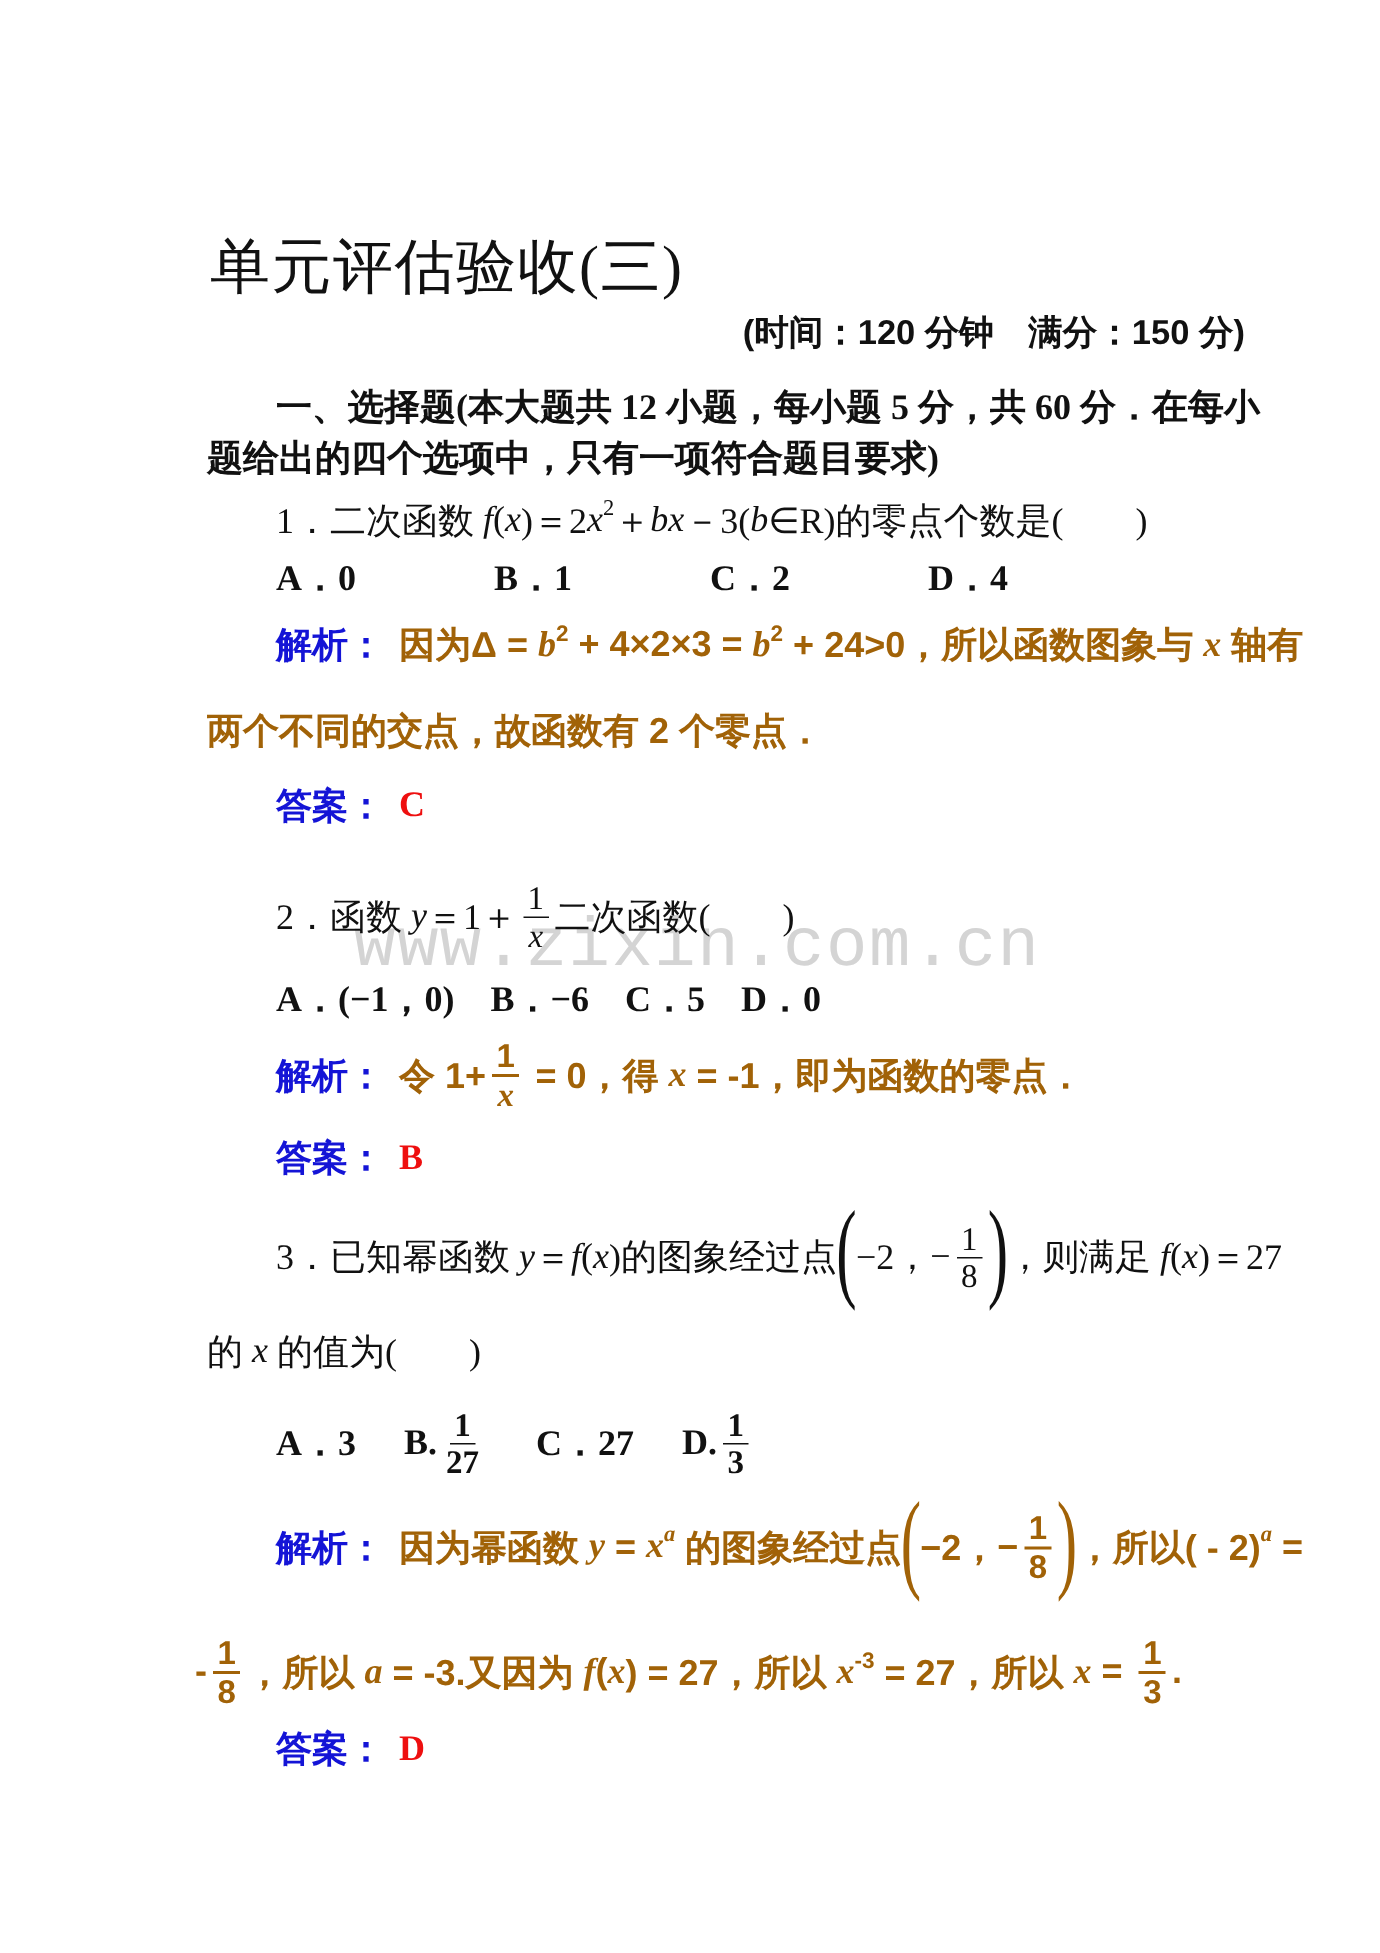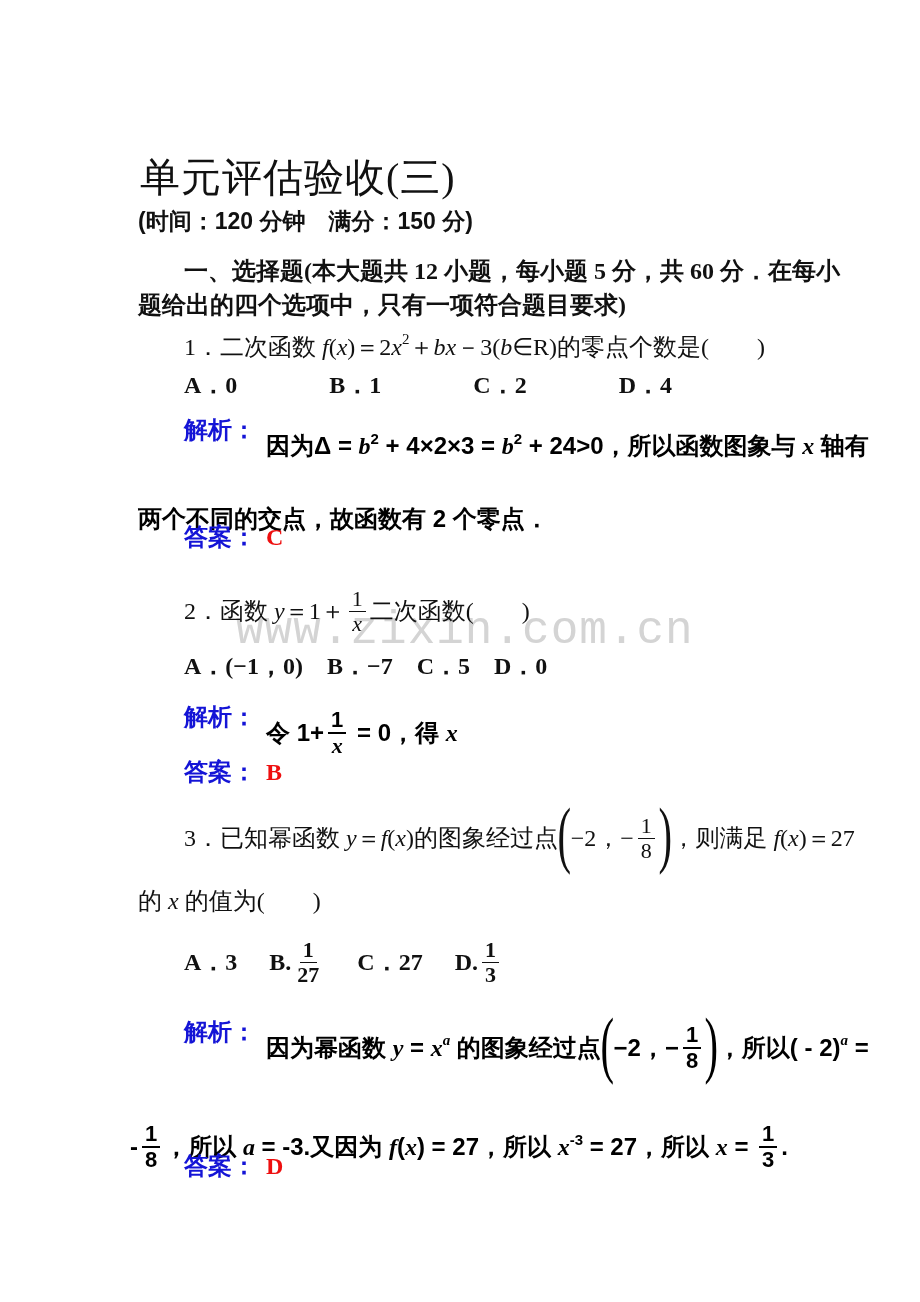--- a/index.html
+++ b/index.html
@@ -27,27 +27,27 @@
   .sup{font-size:15px; position:relative; top:-8px;}
   
   #title{
     position:absolute; left:140px; top:150px;
     font-size:40px; letter-spacing:1px;
     font-family:"Liberation Serif", serif; font-weight:400;
     z-index:1; white-space:pre;
   }
   #subtitle{
     position:absolute; left:138px; top:206px; width:692px;
-    text-align:left; font-size:23px;
+    text-align:right; font-size:23px;
     font-family:"Liberation Sans", sans-serif; font-weight:700;
     z-index:1; white-space:pre;
   }
   
   .blue{color:#1414d6;}
-  .red{color:#000000; font-weight:700; font-family:"Liberation Sans", sans-serif;margin-top:32px;}
+  .red{color:#a16207; font-weight:700; font-family:"Liberation Sans", sans-serif;}
   .red .seg.it{font-family:"Liberation Serif", serif; font-weight:700;}
   .anslet{color:#ee0f0f; font-family:"Liberation Serif", serif; font-weight:700; margin-left:10px;}
   .jxlabel{margin-right:10px;text-align:center;}
   
   .frac{
     display:inline-flex; flex-direction:column; align-items:center;
     margin:0 4px; line-height:1.08; font-size:22px;
   }
   .frac .num{border-bottom:2px solid currentColor; padding:0 3px;}
   .frac .den{padding:0 2px;}
@@ -96,27 +96,27 @@
   </div>
   <div class="line red" style="left:138px; top:471px; height:32px;"><span class="seg">两个不同的交点，故函数有 2 个零点．</span></div>
   <div class="line" style="left:184px; top:522px; height:30px;">
     <span class="heiti blue">答案：</span>
     <span class="anslet">C</span>
   </div>
 
   <div class="line songti black-math" style="left:184px; top:576px; height:70px;"><span class="seg">2．函数 </span><span class="seg it">y</span><span class="seg">＝1＋</span><span class="frac"><span class="num">1</span><span class="den it">x</span></span><span class="seg">二次函数(　　)</span></div>
   <div class="line optrow" style="left:184px; top:652px; height:28px; gap:24px;">
     <span class="opt">A．(−1，0)</span>
-    <span class="opt">B．−7</span>
+    <span class="opt">B．−6</span>
     <span class="opt">C．5</span>
     <span class="opt">D．0</span>
   </div>
   <div class="line" style="left:184px; top:683px; height:68px;">
     <span class="heiti blue jxlabel">解析：</span>
-    <span class="line red" style="position:static; display:inline-flex; align-items:center;"><span class="seg">令 1+</span><span class="frac"><span class="num">1</span><span class="den it">x</span></span><span class="seg"> = 0，得 </span><span class="seg it">x</span></span>
+    <span class="line red" style="position:static; display:inline-flex; align-items:center;"><span class="seg">令 1+</span><span class="frac"><span class="num">1</span><span class="den it">x</span></span><span class="seg"> = 0，得 </span><span class="seg it">x</span><span class="seg"> = -1，即为函数的零点．</span></span>
   </div>
   <div class="line" style="left:184px; top:757px; height:30px;">
     <span class="heiti blue">答案：</span>
     <span class="anslet">B</span>
   </div>
 
   <div class="line songti black-math" style="left:184px; top:798px; height:80px;"><span class="seg">3．已知幂函数 </span><span class="seg it">y</span><span class="seg">＝</span><span class="seg it">f</span><span class="seg">(</span><span class="seg it">x</span><span class="seg">)的图象经过点</span><span class="seg bp">(</span><span class="seg">−2，</span><span class="seg">−</span><span class="frac"><span class="num">1</span><span class="den">8</span></span><span class="seg bp">)</span><span class="seg">，则满足 </span><span class="seg it">f</span><span class="seg">(</span><span class="seg it">x</span><span class="seg">)＝27</span></div>
   <div class="line songti" style="left:138px; top:887px; height:28px;"><span class="seg">的 </span><span class="seg it">x</span><span class="seg"> 的值为(　　)</span></div>
   <div class="line optrow black-math" style="left:184px; top:929px; height:66px; gap:32px;">
     <span class="opt line black-math" style="position:static; display:inline-flex; align-items:center;"><span class="seg">A．3</span></span>

